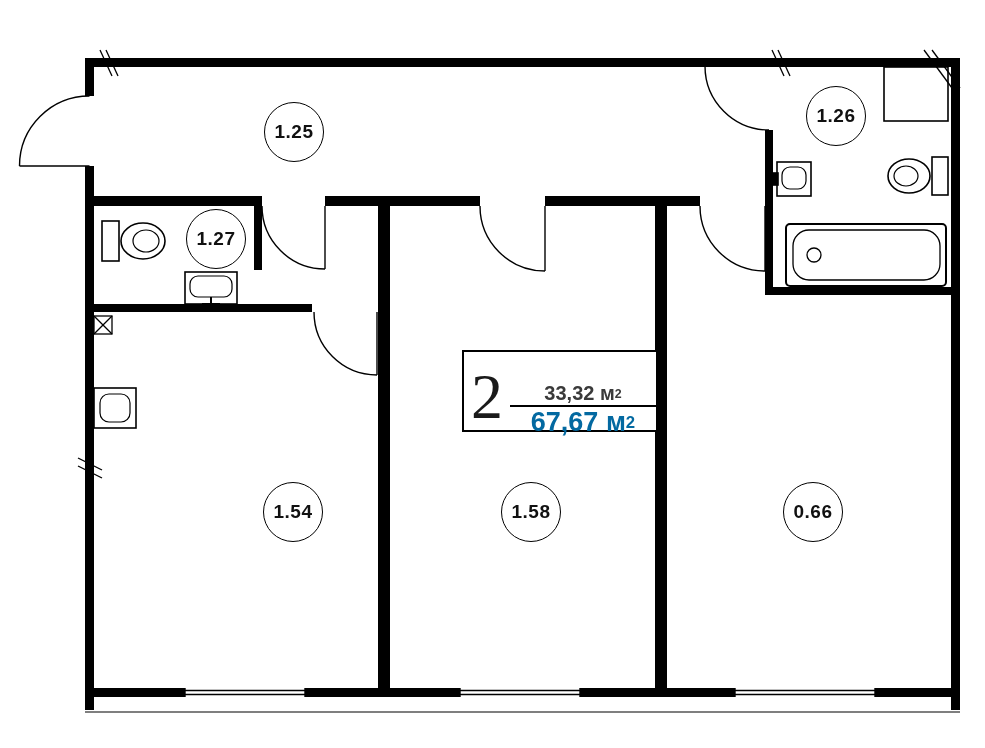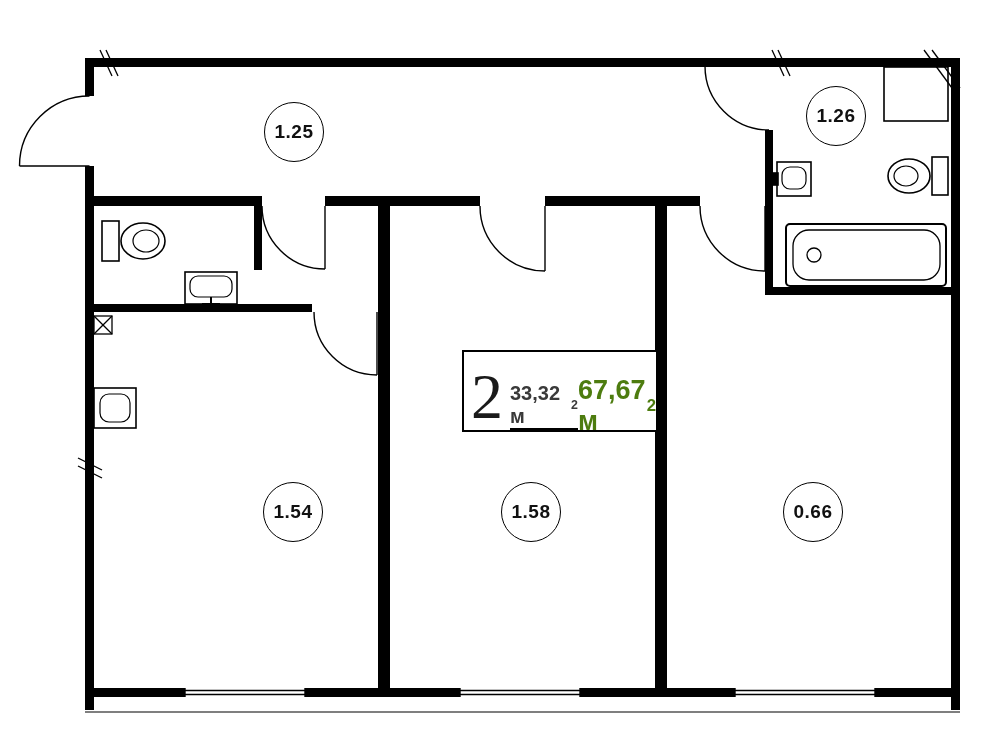--- a/index.html
+++ b/index.html
@@ -16,28 +16,28 @@
   }
   .info-box{
     position:absolute;left:462px;top:350px;width:196px;height:82px;
     border:2px solid #000;background:#fff;display:flex;box-sizing:border-box;
   }
   .info-box .num{
     width:46px;display:flex;align-items:flex-end;justify-content:center;
     font-family:"Liberation Serif",serif;font-size:64px;line-height:0.95;
     color:#1a1a1a;padding-bottom:2px;
   }
-  .info-box .areas{flex:1;display:flex;flex-direction:row;margin-top:30px;}
+  .info-box .areas{flex:1;display:flex;flex-direction:column;margin-top:30px;}
   .info-box .row-top{
     flex:1;display:flex;align-items:center;justify-content:center;
     font-size:20px;font-weight:bold;color:#3a3a3a;border-bottom:2px solid #000;
   }
   .info-box .row-bottom{
     flex:1.15;display:flex;align-items:center;justify-content:center;
-    font-size:27px;font-weight:bold;color:#4d7c0f;
+    font-size:27px;font-weight:bold;color:#0369a1;
   }
   .info-box sup{font-size:0.62em;line-height:0;}
 </style>
 </head>
 <body>
 
 <div class="plan">
 
   <svg width="985" height="748" viewBox="0 0 985 748">
 
@@ -172,20 +172,23 @@
       <line x1="78" y1="458" x2="102" y2="470"></line>
         <line x1="78" y1="466" x2="102" y2="478"></line>
     </g>
   </svg>
 
   <div class="room-label" style="left:264px;top:102px">
     <span>1.25</span>
   </div>
   <div class="room-label" style="left:806px;top:86px">
     <span>1.26</span>
+  </div>
+  <div class="room-label" style="left:186px;top:209px">
+    <span>1.27</span>
   </div>
   <div class="room-label" style="left:263px;top:482px">
     <span>1.54</span>
   </div>
   <div class="room-label" style="left:501px;top:482px">
     <span>1.58</span>
   </div>
   <div class="room-label" style="left:783px;top:482px">
     <span>0.66</span>
   </div>

